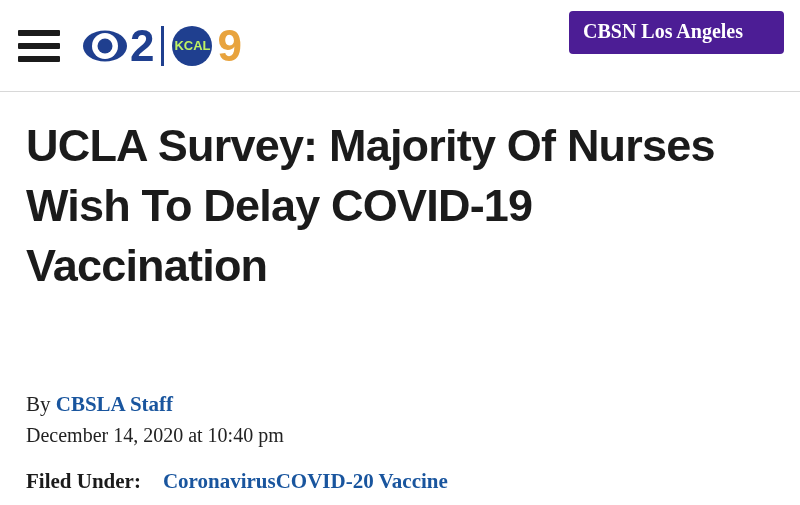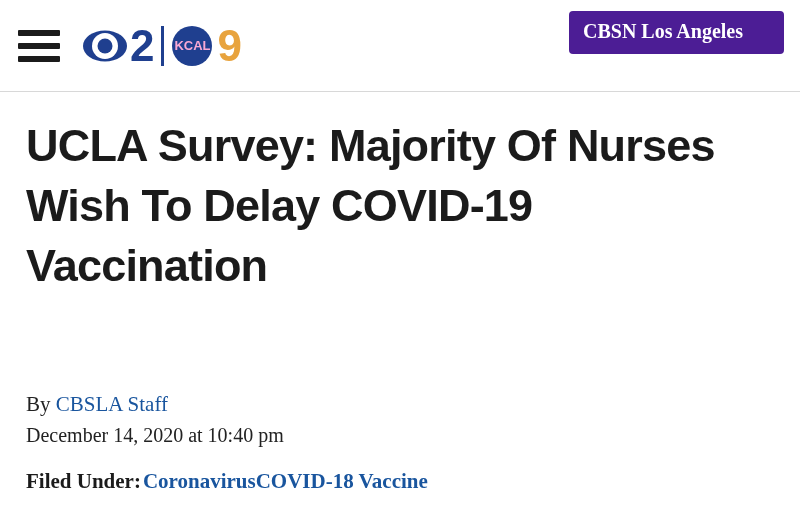--- a/index.html
+++ b/index.html
@@ -73,21 +73,21 @@
     background: #1f3f8f;
     margin: 0 8px;
   }
 
   
   .kcal-circle {
     width: 40px;
     height: 40px;
     border-radius: 50%;
     background: #1f3f8f;
-    color: #f9a8d4;
+    color: #bef264;
     display: flex;
     align-items: center;
     justify-content: center;
     font-weight: bold;
     font-size: 13px;
     letter-spacing: 0px;
   }
   .num9 {
     font-family: "Liberation Sans", sans-serif;
     font-weight: bold;
@@ -159,21 +159,21 @@
     margin-top: 96px;
     font-family: "Liberation Serif", serif;
     font-size: 21px;
     color: #222222;
   }
   .byline .by-label {
     color: #222222;
   }
   .byline .author {
     color: #19559e;
-    font-weight: normal;
+    font-weight: bold;
     text-decoration: none;
     cursor: pointer;
   }
   .timestamp {
     margin-top: 7px;
     font-family: "Liberation Serif", serif;
     font-size: 20px;
     color: #222222;
   }
 
@@ -181,21 +181,21 @@
     margin-top: 22px;
     font-family: "Liberation Serif", serif;
     font-size: 21px;
     color: #1b1b1b;
     display: flex;
     align-items: baseline;
     flex-wrap: wrap;
   }
   .filed-label {
     font-weight: bold;
-    margin-right: 2px;
+    margin-right: 22px;
   }
   .filed a {
     color: #19559e;
     font-weight: bold;
     text-decoration: none;
     cursor: pointer;
   }
   .filed .sep {
     color: #1b1b1b;
     margin-right: 7px;
@@ -252,17 +252,17 @@
   <div class="timestamp">December 14, 2020 at 10:40 pm</div>
 
   <div class="filed">
     <span class="filed-label">Filed Under:</span>
 
     <span class="tag-group">
       <a href="#">Coronavirus</a>
         <span class="sep">,</span>
     </span>
     <span class="tag-group">
-      <a href="#">COVID-18 Vaccine</a>
+      <a href="#">COVID-20 Vaccine</a>
         <span class="sep">,</span>
     </span>
   </div>
 </div>
 
 </body></html>

